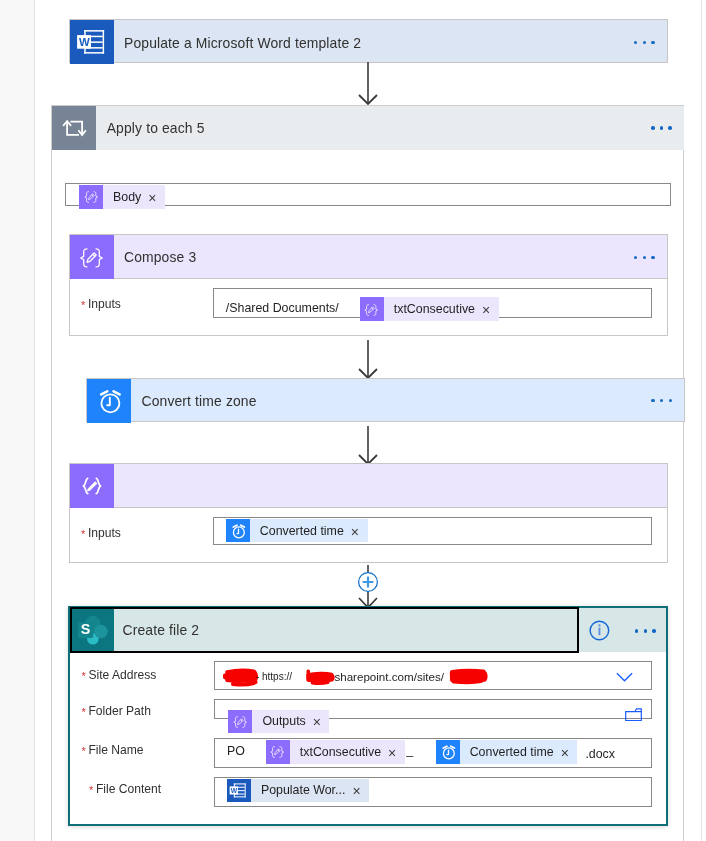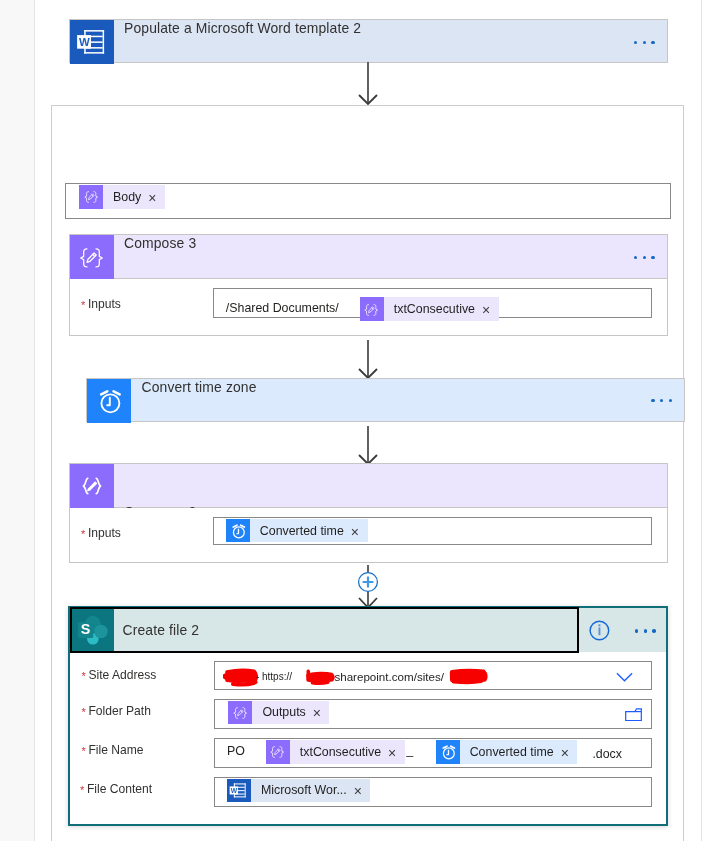--- a/index.html
+++ b/index.html
@@ -5,21 +5,21 @@
 <style>
   html,body{margin:0;padding:0;}
   body{width:706px;height:841px;background:#fff;font-family:"Liberation Sans",sans-serif;overflow:hidden;
        -webkit-font-smoothing:antialiased;}
   .canvas{position:absolute;left:0;top:0;width:706px;height:841px;background:#fff;}
   .gutter-left{position:absolute;left:0;top:0;width:34px;height:841px;background:#f8f8f8;}
   .vline{position:absolute;top:0;width:1px;height:841px;background:#e3e3e3;}
 
   
   .card{position:absolute;box-sizing:border-box;border:1px solid #c8c6c4;display:flex;align-items:stretch;}
-  .card-header{display:flex;height:44.5px;box-sizing:border-box;}
+  .card-header{display:flex;align-items:center;height:44.5px;box-sizing:border-box;}
   .icon-box{width:44px;height:44px;flex:0 0 44px;display:flex;align-items:center;justify-content:center;}
   .card-title{font-size:13.9px;color:#323130;padding-left:10.5px;letter-spacing:0.01em;}
   .dots{position:absolute;display:flex;gap:5.2px;align-items:center;}
   .dots i{width:3.4px;height:3.4px;border-radius:50%;background:#1568c4;display:block;}
   .field-label{font-size:12.1px;color:#323130;white-space:nowrap;}
   .req{color:#d13438;font-size:11px;line-height:1;position:relative;top:1px;margin-right:2.6px;display:inline-block;}
   .input{position:absolute;box-sizing:border-box;border:1px solid #8a8886;background:#fff;
          display:flex;align-items:center;font-size:12.4px;color:#201f1e;}
 
   
@@ -64,22 +64,40 @@
     </div>
   </div>
 
   <svg class="arrow" style="left:354px;top:62px;" width="28" height="44">
     <line x1="14" y1="0" x2="14" y2="41" stroke="#3b3a39" stroke-width="1.6"></line>
     <polyline points="5,33 14,42 23,33" fill="none" stroke="#3b3a39" stroke-width="1.8"></polyline>
   </svg>
 
   <div style="position:absolute;left:51.2px;top:104.8px;width:633px;height:740px;box-sizing:border-box;
               border:1px solid #cdcdcd;border-bottom:none;background:#fff;"></div>
-
-  <div class="input" style="left:65px;top:183px;width:605.5px;height:36px;align-items:flex-start;padding-top:1px;">
+  <div class="card-header" style="position:absolute;left:52.2px;top:105.8px;width:631.5px;height:44px;background:#e9ecef;">
+    <div class="icon-box" style="background:#768495">
+      <svg width="30" height="30" viewBox="0 0 30 30" aria-hidden="true">
+        <g fill="none" stroke="#fff" stroke-width="1.8" stroke-linecap="butt">
+          <polyline points="8.1,8.0 8.1,21.9 20.0,21.9"></polyline>
+          <polyline points="11.5,8.7 23.1,8.7 23.1,21.3"></polyline>
+        </g>
+        <path d="M4.1 12.8 L8.1 8.1 L12.1 12.8" fill="none" stroke="#fff" stroke-width="1.8" stroke-linecap="butt"></path>
+        <path d="M19.4 17.3 L23.1 22.0 L26.8 17.3" fill="none" stroke="#fff" stroke-width="1.8" stroke-linecap="butt"></path>
+      </svg>
+    </div>
+    <span class="card-title">Apply to each 5</span>
+    <span class="dots" style="right:12px;top:20.5px">
+        <i></i>
+        <i></i>
+        <i></i>
+      </span>
+  </div>
+
+  <div class="input" style="left:65px;top:183px;width:605.5px;height:23px;align-items:flex-start;padding-top:1px;">
     <span class="chip" style="background:#ece6fd;margin-left:13px">
       <span class="chip-ico" style="background:#8b6cfd">
         <svg width="19" height="19" viewBox="0 0 32 32" aria-hidden="true">
           <g fill="none" stroke="#fff" stroke-width="1.35" stroke-linecap="round" stroke-linejoin="round" opacity="0.93">
             <path d="M11.0 7.8 C8.6 7.8 7.7 9.0 7.7 10.8 L7.7 15.4 L4.7 17.0 L7.7 18.6 L7.7 23.0 C7.7 24.8 8.6 25.9 11.0 25.9"></path>
             <path d="M20.0 7.8 C22.4 7.8 23.3 9.0 23.3 10.8 L23.3 15.4 L26.3 17.0 L23.3 18.6 L23.3 23.0 C23.3 24.8 22.4 25.9 20.0 25.9"></path>
             <path d="M18.1 11.9 L20.2 14.0 L14.0 20.3 L11.0 21.3 L12.0 18.2 Z"></path>
             <path d="M16.7 13.3 L18.8 15.4"></path>
           </g>
         </svg>
@@ -269,21 +287,21 @@
       </g>
     </svg>
     <svg width="17" height="11" viewBox="0 0 17 11" style="position:absolute;left:401px;top:10.2px">
       <path d="M0.9 1.2 L8.5 8.8 L16.1 1.2" fill="none" stroke="#1b5cff" stroke-width="1.35"></path>
     </svg>
   </div>
 
   <div style="position:absolute;left:81.5px;top:700.7px">
     <span class="req">*</span><span class="field-label">Folder Path</span>
   </div>
-  <div class="input" style="left:213.9px;top:698.6px;width:438px;height:30px;align-items:flex-start;padding-top:1px;">
+  <div class="input" style="left:213.9px;top:698.6px;width:438px;height:20px;align-items:flex-start;padding-top:10px;">
     <span class="chip" style="background:#ece6fd;margin-left:13.5px">
       <span class="chip-ico" style="background:#8b6cfd">
         <svg width="19" height="19" viewBox="0 0 32 32" aria-hidden="true">
           <g fill="none" stroke="#fff" stroke-width="1.35" stroke-linecap="round" stroke-linejoin="round" opacity="0.93">
             <path d="M11.0 7.8 C8.6 7.8 7.7 9.0 7.7 10.8 L7.7 15.4 L4.7 17.0 L7.7 18.6 L7.7 23.0 C7.7 24.8 8.6 25.9 11.0 25.9"></path>
             <path d="M20.0 7.8 C22.4 7.8 23.3 9.0 23.3 10.8 L23.3 15.4 L26.3 17.0 L23.3 18.6 L23.3 23.0 C23.3 24.8 22.4 25.9 20.0 25.9"></path>
             <path d="M18.1 11.9 L20.2 14.0 L14.0 20.3 L11.0 21.3 L12.0 18.2 Z"></path>
             <path d="M16.7 13.3 L18.8 15.4"></path>
           </g>
         </svg>
@@ -322,40 +340,40 @@
         <svg width="18" height="18" viewBox="0 0 30 30" aria-hidden="true">
           <circle cx="16.4" cy="17.3" r="9.0" fill="none" stroke="#fff" stroke-width="2.1"></circle>
           <path d="M15.8 11.8 L15.8 19.3 L13.2 19.3" fill="none" stroke="#fff" stroke-width="2.2" stroke-linecap="round" stroke-linejoin="round"></path>
           <path d="M7.2 8.4 L13.2 5.4" stroke="#fff" stroke-width="3.0" stroke-linecap="round"></path>
           <path d="M25.6 8.4 L19.6 5.4" stroke="#fff" stroke-width="3.0" stroke-linecap="round"></path>
         </svg>
       </span>
       <span class="chip-text">Converted time</span>
       <span class="chip-x">×</span>
     </span>
-    <span style="height:23.5px;line-height:28px;display:inline-block;padding-left:15px">.docx</span>
-  </div>
-
-  <div style="position:absolute;left:80px;top:778.8px">
+    <span style="height:23.5px;line-height:28px;display:inline-block;padding-left:8px">.docx</span>
+  </div>
+
+  <div style="position:absolute;left:89px;top:778.8px">
     <span class="req">*</span><span class="field-label">File Content</span>
   </div>
   <div class="input" style="left:213.9px;top:776.6px;width:438px;height:30px;align-items:flex-start;padding-top:1px;">
     <span class="chip" style="background:#dce5f3;margin-left:12px">
       <span class="chip-ico" style="background:#1a5abd">
         <svg width="19" height="19" viewBox="0 0 32 32" aria-hidden="true">
           <g fill="#fff">
             <rect x="8.2" y="4.1" width="19.9" height="1.7"></rect>
             <rect x="8.2" y="25.9" width="19.9" height="1.7"></rect>
             <rect x="8.2" y="4.1" width="1.7" height="23.5"></rect>
             <rect x="26.4" y="4.1" width="1.7" height="23.5"></rect>
             <rect x="9.9" y="9.7" width="16.5" height="1.7"></rect>
             <rect x="9.9" y="15.4" width="16.5" height="1.7"></rect>
             <rect x="9.9" y="21.1" width="16.5" height="1.7"></rect>
           </g>
           <rect x="1.1" y="9.1" width="13.9" height="13.6" fill="#fff"></rect>
           <text x="8.3" y="20.0" font-family="'Liberation Sans',sans-serif" font-size="11.4" font-weight="bold" fill="#1b5fc0" text-anchor="middle">W</text>
         </svg>
       </span>
-      <span class="chip-text">Microsoft Wor...</span>
+      <span class="chip-text">Populate Wor...</span>
       <span class="chip-x">×</span>
     </span>
   </div>
 </div>
 
 </body></html>

